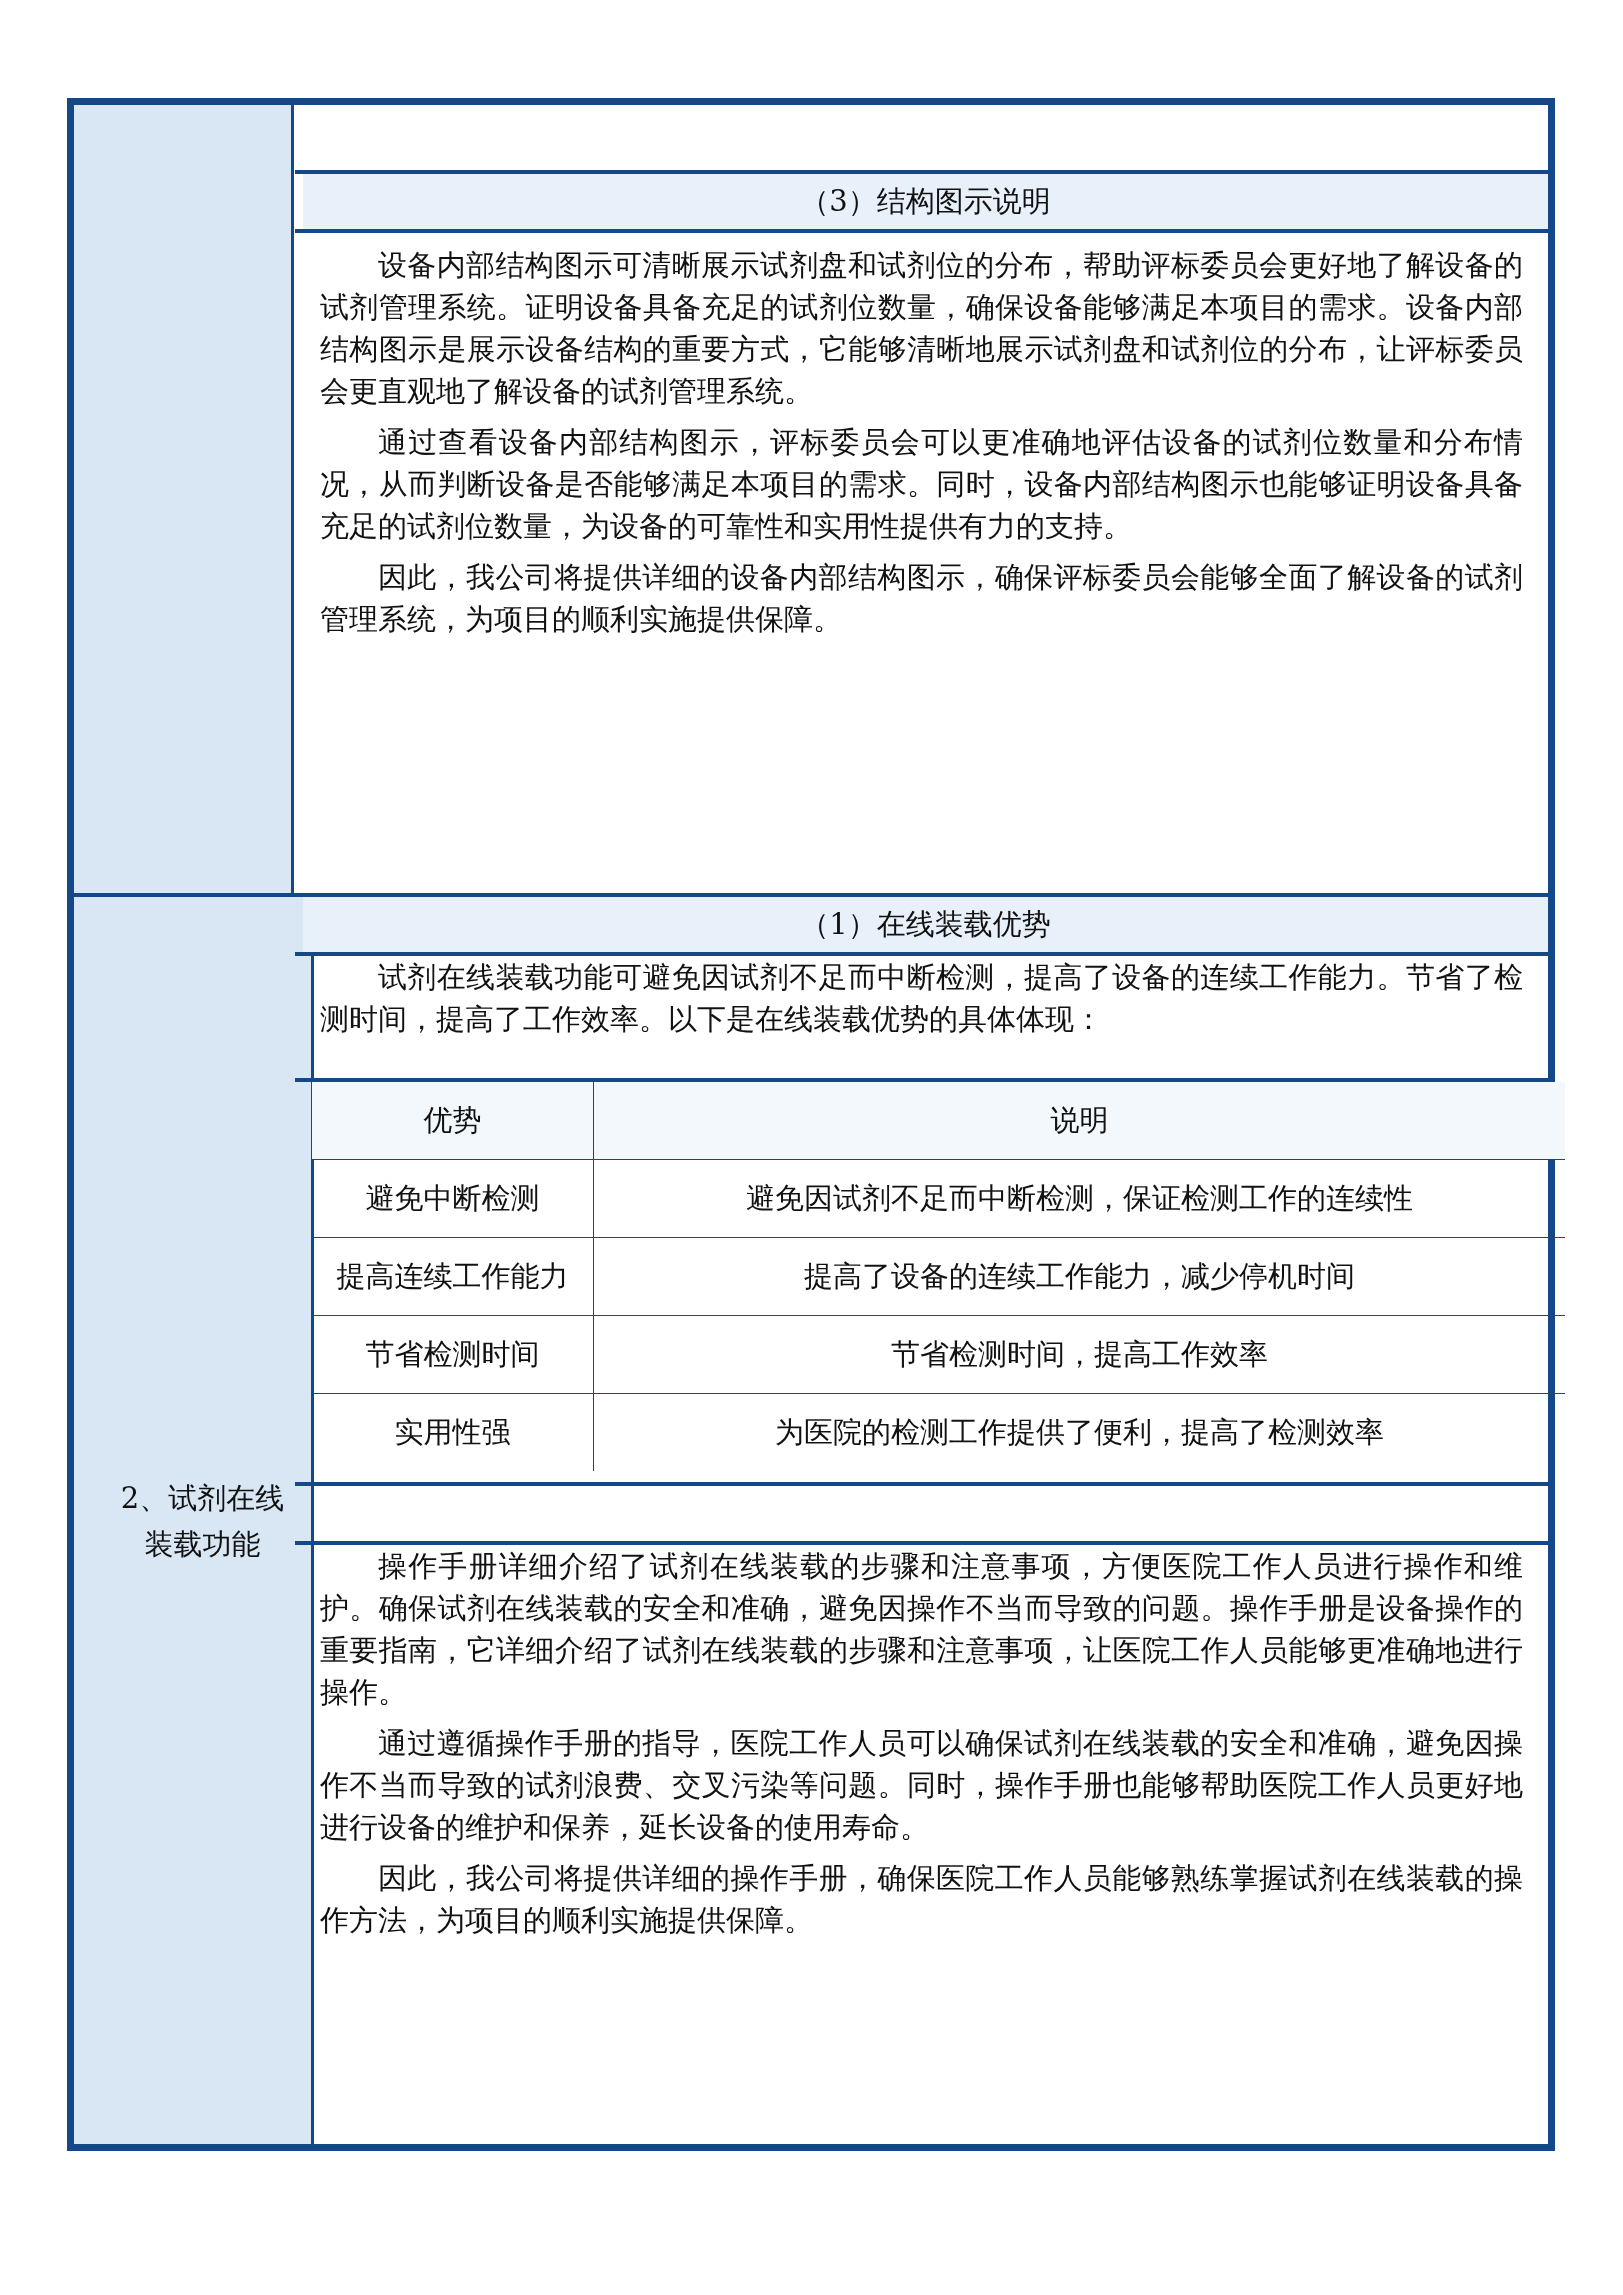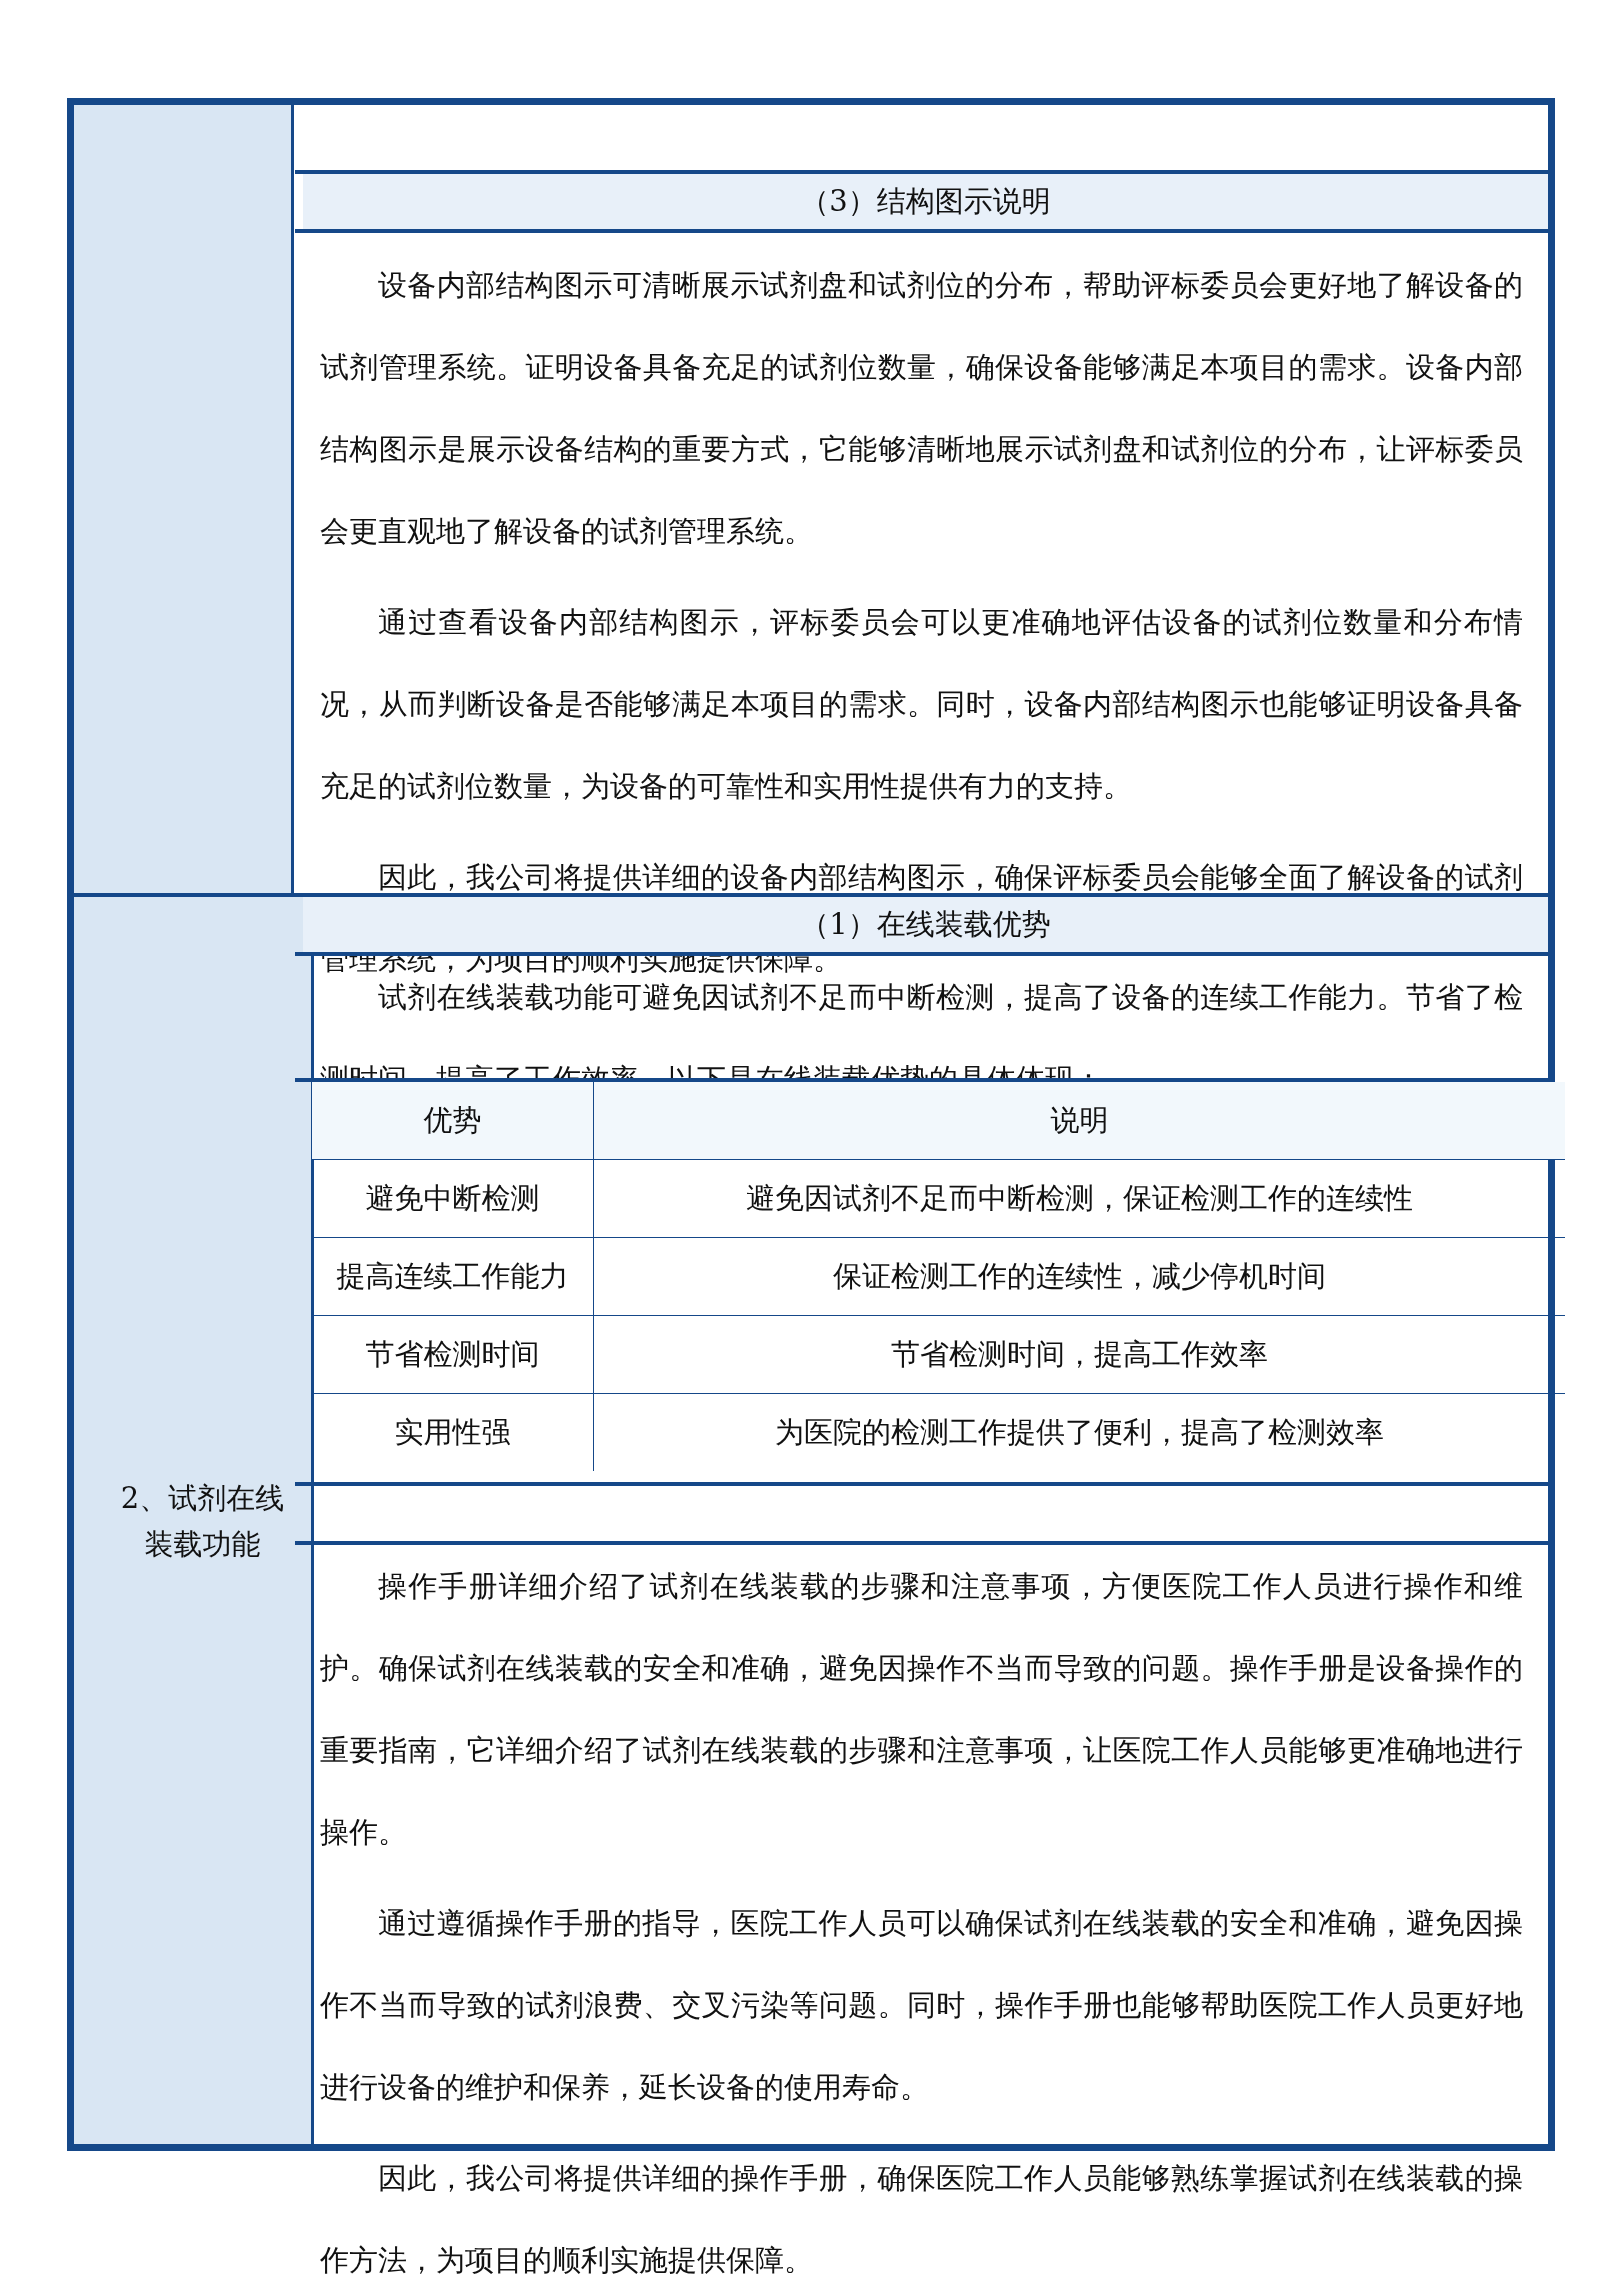--- a/index.html
+++ b/index.html
@@ -4,21 +4,21 @@
 <style>
   html, body { margin:0; padding:0; background:#ffffff; }
   body { width:1623px; height:2295px; position:relative; font-family:"DejaVu Serif","Liberation Serif",serif; color:#111; }
   .outer { position:absolute; left:67px; top:98px; width:1474px; height:2039px; border:7.9px solid #154889; background:#fff; }
   .grid { position:absolute; left:0; top:0; right:0; bottom:0; }
   .left-col { position:absolute; left:0; width:217px; background:#d9e6f3; border-right:3.9px solid #154889; box-sizing:content-box; display:flex; align-items:center; justify-content:center; text-align:center; font-size:29px; line-height:46px; }
   .left-col span { display:block; width:170px; }
   .right { position:absolute; left:221px; right:0; }
   .hline { position:absolute; left:0; right:0; height:3.9px; background:#154889; }
   .heading { position:absolute; left:8px; right:0; background:#e8f0f9; display:flex; align-items:center; justify-content:center; font-size:29px; }
-  .text { position:absolute; left:0; right:0; padding:0 25px 0 25px; box-sizing:border-box; font-size:29px; line-height:82px; text-align:justify; }
+  .text { position:absolute; left:0; right:0; padding:0 25px 0 25px; box-sizing:border-box; font-size:29px; line-height:42px; text-align:justify; }
   .text p { margin:0 0 0 0; text-indent:58px; }
   .text p + p { margin-top:9.2px; }
   .text p.noindent { text-indent:0; }
   table.inner { position:absolute; left:0; right:12px; width:100%; border-collapse:collapse; font-size:29px;margin-left:17px; }
   table.inner td, table.inner th { border:1.3px solid #154889; text-align:center; vertical-align:middle; font-weight:normal; height:77px; padding:0; }
   table.inner th { background:#f2f8fc; }
   table.inner tr td:first-child, table.inner tr th:first-child { border-left:none; width:281px; }
   table.inner tr td:last-child, table.inner tr th:last-child { border-right:none; }
   table.inner tr:first-child th { border-top:none; }
   table.inner tr:last-child td { border-bottom:none; }
@@ -63,21 +63,21 @@
             <tr>
           <th>优势</th>
           <th>说明</th>
         </tr>
         <tr>
           <td>避免中断检测</td>
           <td>避免因试剂不足而中断检测，保证检测工作的连续性</td>
         </tr>
         <tr>
           <td>提高连续工作能力</td>
-          <td>保证检测工作的连续性，减少停机时间</td>
+          <td>提高了设备的连续工作能力，减少停机时间</td>
         </tr>
         <tr>
           <td>节省检测时间</td>
           <td>节省检测时间，提高工作效率</td>
         </tr>
         <tr>
           <td>实用性强</td>
           <td>为医院的检测工作提供了便利，提高了检测效率</td>
         </tr>
       </tbody>

